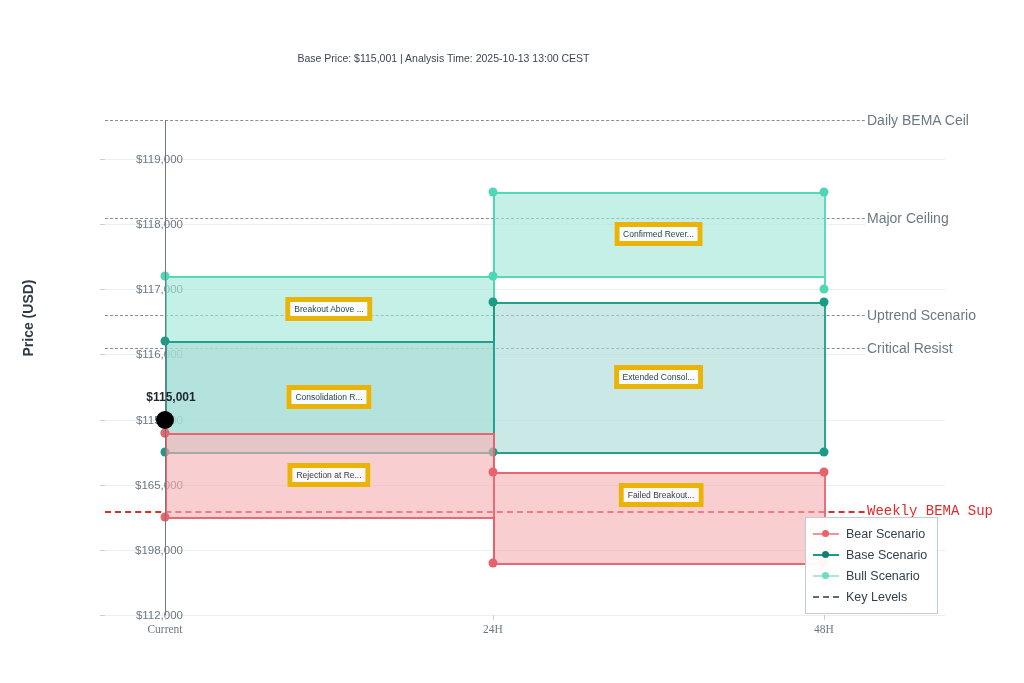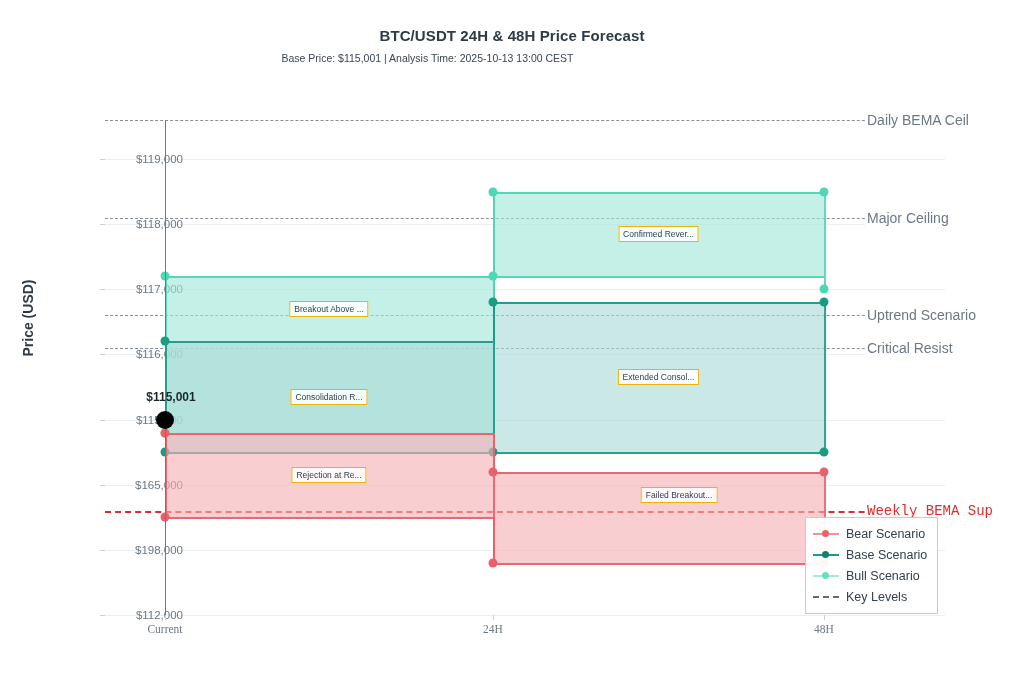--- a/index.html
+++ b/index.html
@@ -1,20 +1,20 @@
 <!DOCTYPE html>
 <html><head>
 <meta charset="utf-8">
 <style>
   html,body{margin:0;padding:0;background:#ffffff;}
   body{width:1024px;height:683px;font-family:"Liberation Sans",sans-serif;color:#2b3440;overflow:hidden;}
   .wrap{position:relative;width:1024px;height:683px;}
 
   .title{position:absolute;left:0;top:27px;width:1024px;text-align:center;font-size:15px;font-weight:bold;color:#2f3a45;letter-spacing:.1px;}
-  .subtitle{position:absolute;left:0;top:52px;width:855px;text-align:center;font-size:10.5px;color:#3b4653;}
+  .subtitle{position:absolute;left:16px;top:52px;width:855px;text-align:center;font-size:10.5px;color:#3b4653;}
 
   .ylabel{position:absolute;left:-42px;top:310px;width:140px;text-align:center;font-size:14px;font-weight:bold;color:#2f3a45;
           transform:rotate(-90deg);transform-origin:50% 50%;}
   .xlabel{position:absolute;left:0;top:656px;width:1024px;text-align:center;font-size:14px;font-weight:bold;color:#2f3a45;}
 
   
   .plot{position:absolute;left:105px;top:120px;width:840px;height:495px;}
 
   .gridline{position:absolute;left:0;width:840px;height:1px;background:#eceff1;}
   .ytickrow{position:absolute;left:-12px;width:90px;text-align:right;font-size:11.5px;color:#6b7884;transform:translateY(-50%);}
@@ -28,41 +28,40 @@
   .keylabel{position:absolute;font-size:14px;color:#6b7884;white-space:nowrap;background:#ffffff;padding:0 2px;transform:translateY(-50%);}
   .keylabel.red{color:#e02b2b;font-family:Liberation Mono, monospace;}
 
   .band{position:absolute;box-sizing:border-box;}
   .bandline{position:absolute;height:0;}
   .vline{position:absolute;width:0;}
 
   .marker{position:absolute;width:9px;height:9px;border-radius:50%;transform:translate(-50%,-50%);}
 
   .annot{position:absolute;transform:translate(-50%,-50%);font-size:8.5px;color:#32414f;
-         background:rgba(255,255,255,.88);border:1px solid #eab308;padding:2px 4px;white-space:nowrap;}
+         background:rgba(255,255,255,.88);border:5px solid #eab308;padding:2px 4px;white-space:nowrap;}
 
   .currentline{position:absolute;width:1px;background:#6f7880;}
   .dot{position:absolute;width:18px;height:18px;border-radius:50%;background:#000;transform:translate(-50%,-50%);}
   .dotlabel{position:absolute;font-size:12px;font-weight:bold;color:#1c2630;transform:translate(-50%,-100%);white-space:nowrap;}
 
   .legend{position:absolute;left:805px;top:517px;width:133px;border:1px solid #c4ccd3;background:rgba(255,255,255,.95);
           padding:5px 7px 6px 7px;box-sizing:border-box;}
   .legrow{display:flex;align-items:center;height:21px;}
   .legsym{position:relative;width:26px;height:12px;margin-right:7px;flex:none;}
   .legsym .ln{position:absolute;top:5px;left:0;width:26px;height:2.6px;}
   .legsym .dt{position:absolute;top:2.5px;left:9px;width:7px;height:7px;border-radius:50%;}
   .legsym .dashln{position:absolute;top:5px;left:0;width:26px;height:0;border-top:2.4px dashed #5e6974;}
   .legtxt{font-size:12.5px;color:#33414e;}
 </style>
 </head>
 <body>
 
 <div class="wrap">
 
-  <div class="title">BTC/USDT 24H &amp; 48H Price Forecast</div>
   <div class="subtitle">Base Price: $115,001 | Analysis Time: 2025-10-13 13:00 CEST</div>
 
   <div class="ylabel">Price (USD)</div>
 
   <div class="plot" id="plot">
       <div class="gridline" style="top: 495px;"></div>
       <div class="ytickmark" style="top: 495px;"></div>
       <div class="ytickrow" style="top: 495px;">$112,000</div>
       <div class="gridline" style="top: 429.868px;"></div>
       <div class="ytickmark" style="top: 429.868px;"></div>
@@ -144,21 +143,21 @@
       <div class="marker" style="left: 388px; top: 351.711px; background: rgb(232, 97, 107);"></div>
       <div class="marker" style="left: 388px; top: 442.895px; background: rgb(232, 97, 107);"></div>
       <div class="vline" style="left: 719px; top: 351.711px; height: 91.1842px; border-left: 2px solid rgb(232, 97, 107); opacity: 0.9;"></div>
       <div class="marker" style="left: 719px; top: 351.711px; background: rgb(232, 97, 107);"></div>
       <div class="marker" style="left: 719px; top: 442.895px; background: rgb(232, 97, 107);"></div>
       <div class="annot" style="left: 224px; top: 188.882px;">Breakout Above ...</div>
       <div class="annot" style="left: 224px; top: 276.809px;">Consolidation R...</div>
       <div class="annot" style="left: 224px; top: 354.967px;">Rejection at Re...</div>
       <div class="annot" style="left: 553.5px; top: 113.98px;">Confirmed Rever...</div>
       <div class="annot" style="left: 553.5px; top: 257.27px;">Extended Consol...</div>
-      <div class="annot" style="left: 574px; top: 374.507px;">Failed Breakout...</div>
+      <div class="annot" style="left: 556px; top: 374.507px;">Failed Breakout...</div>
       <div class="currentline" style="left: 60px; top: 0px; height: 495px;"></div>
       <div class="dot" style="left: 60px; top: 299.54px;"></div>
       <div class="dotlabel" style="left: 66px; top: 283.54px;">$115,001</div>
       <div class="xtickmark" style="left: 60px; top: 495px;"></div>
       <div class="xticklabel" style="left: 60px; top: 503px;">Current</div>
       <div class="xtickmark" style="left: 388px; top: 495px;"></div>
       <div class="xticklabel" style="left: 388px; top: 503px;">24H</div>
       <div class="xtickmark" style="left: 719px; top: 495px;"></div>
       <div class="xticklabel" style="left: 719px; top: 503px;">48H</div>
     </div>

